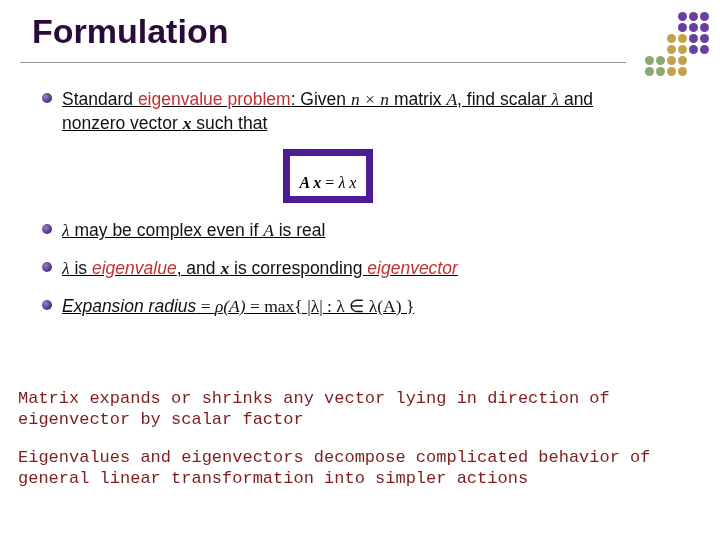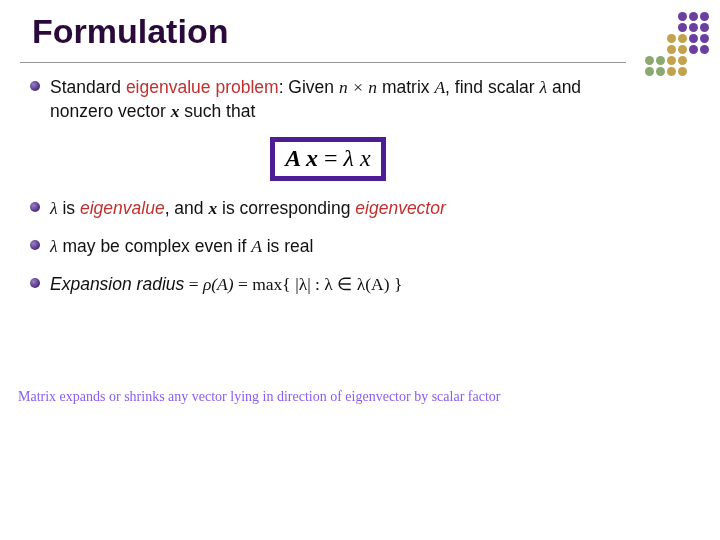--- a/index.html
+++ b/index.html
@@ -56,21 +56,22 @@
 
   .content {
     position: absolute;
     left: 28px;
     top: 76px;
     width: 600px;
   }
   .bulleted {
     list-style: none;
     padding: 0;
-    margin: 0;
+    margin: 12px;
+    text-decoration: underline;
   }
   .bulleted li {
     position: relative;
     padding-left: 22px;
     margin-bottom: 14px;
     font-size: 17.5px;
     line-height: 1.35;
     color: #111;
     font-family: Arial, Helvetica, sans-serif;
   }
@@ -83,42 +84,42 @@
     height: 10px;
     border-radius: 50%;
     background: radial-gradient(circle at 35% 35%, #9a7cc8 0%, #4b2c7a 70%);
   }
   .eq-line {
     margin: 4px 0 16px 0;
     text-align: center;
   }
   .eq-box {
     display: inline-block;
-    border: 5px solid #4c1d95;
-    padding: 3px 10px 4px 10px;
+    border: 7px solid #4c1d95;
+    padding: 18px 10px 4px 10px;
     font-family: 'Times New Roman', serif;
-    font-size: 24px;
+    font-size: 16px;
   }
   .redterm { color: #c23030; }
   .serif-it { font-family: 'Times New Roman', serif; font-style: italic; }
   .serif { font-family: 'Times New Roman', serif; }
   .ital { font-style: italic; }
   .bvar { font-weight: bold; font-style: italic; font-family: 'Times New Roman', serif; }
 
   .bottom {
     position: absolute;
     left: 18px;
     top: 388px;
     width: 680px;
   }
   .bottom p {
     margin: 0 0 16px 0;
-    font-size: 14px;
-    font-family: Liberation Serif, serif;
-    color: #8b5cf6;
+    font-size: 17px;
+    font-family: Liberation Mono, monospace;
+    color: #7f1d1d;
     line-height: 1.25;
   }
 </style>
 </head>
 <body>
 
 <div class="slide">
 
   <div class="title">Formulation</div>
   <div class="divider"></div>
@@ -173,32 +174,33 @@
 
     <div class="eq-line">
       <span class="eq-box">
         <span class="bvar">A x</span><span class="serif"> = </span><span class="serif-it">λ x</span>
       </span>
     </div>
 
     <ul class="bulleted">
 
       <li>
+        <span class="serif-it">λ</span><span> may be complex even if </span><span class="serif-it">A</span><span> is real</span>
+      </li>
+
+      <li>
         <span class="serif-it">λ</span><span> is </span><span class="redterm ital">eigenvalue</span><span>, and </span><span class="bvar">x</span><span> is corresponding </span><span class="redterm ital">eigenvector</span>
-      </li>
-
-      <li>
-        <span class="serif-it">λ</span><span> may be complex even if </span><span class="serif-it">A</span><span> is real</span>
       </li>
 
 
       <li>
         <span class="ital">Expansion radius</span><span class="serif"> = </span><span class="serif-it">ρ(A)</span><span class="serif"> = max{ |λ|  :  λ ∈ λ(A) }</span>
       </li>
 
     </ul>
   </div>
 
   <div class="bottom">
     <p>Matrix expands or shrinks any vector lying in direction of eigenvector by scalar factor</p>
+    <p>Eigenvalues and eigenvectors decompose complicated behavior of general linear transformation into simpler actions</p>
   </div>
 
 </div>
 
 </body></html>

